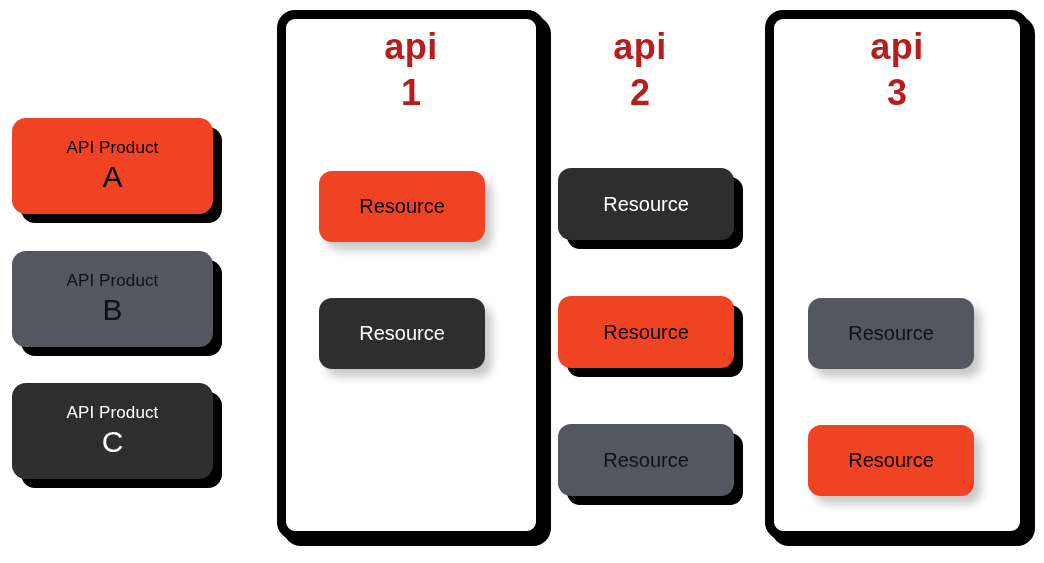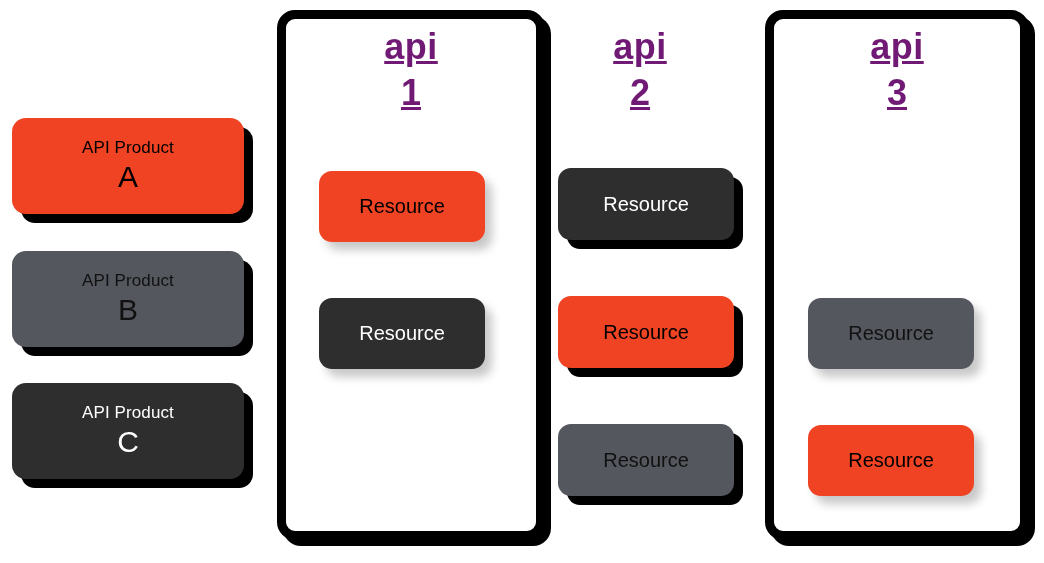--- a/index.html
+++ b/index.html
@@ -26,21 +26,21 @@
     flex-direction: column;
     align-items: center;
     justify-content: center;
     border-radius: 14px;
     text-align: center;
     line-height: 1.18;
   }
 
   
   .product-card {
-    width: 232px;
+    width: 201px;
     height: 96px;
     border-radius: 14px;
     box-shadow: 9px 9px 0 0 #000000;
   }
   .product-card .card-title {
     font-size: 17px;
     letter-spacing: 0.1px;
   }
   .product-card .card-letter {
     font-size: 30px;
@@ -60,24 +60,23 @@
     border: 9px solid #000000;
     border-radius: 18px;
     box-shadow: 6px 6px 0 0 #000000;
   }
 
   .api-label {
     position: absolute;
     width: 100%;
     left: 0;
     text-align: center;
-    color: #701a75;
+    color: #b91c1c;
     font-weight: bold;
     line-height: 1.05;
-    text-decoration: underline;
   }
   .api-label .api-word {
     display: block;
     font-size: 36px;
     letter-spacing: 0.5px;
   }
   .api-label .api-num {
     display: block;
     font-size: 36px;
     margin-top: 8px;

